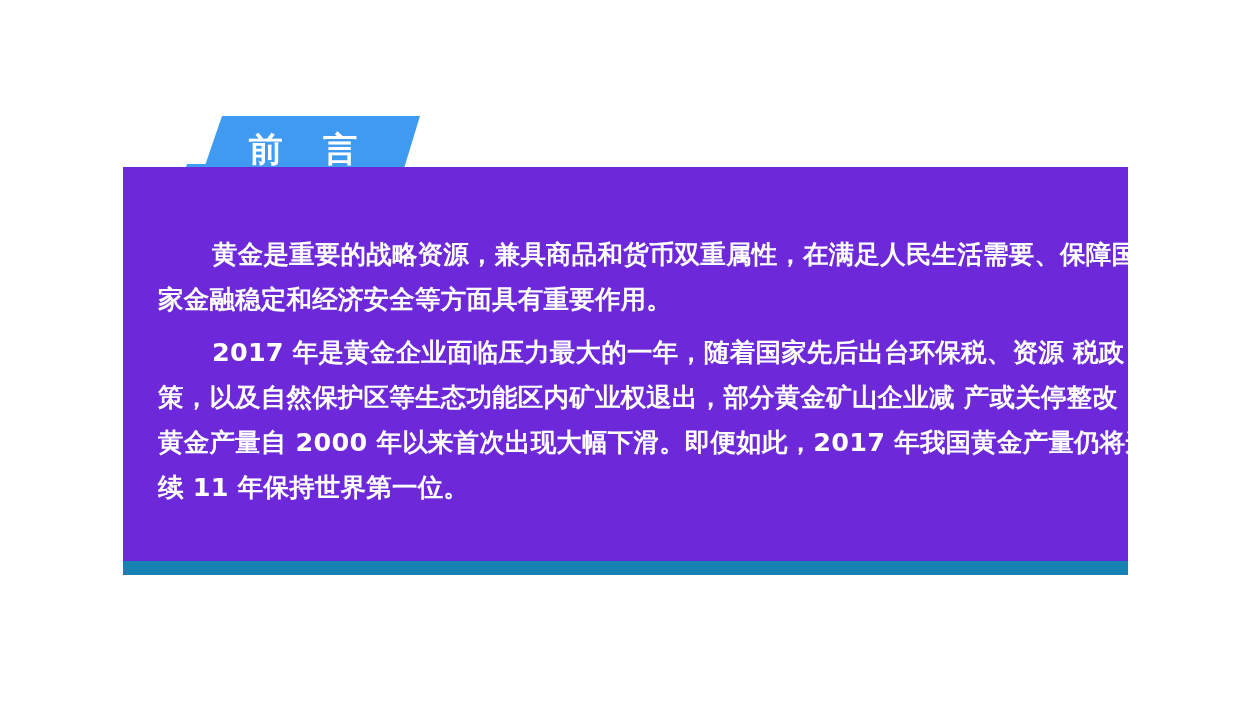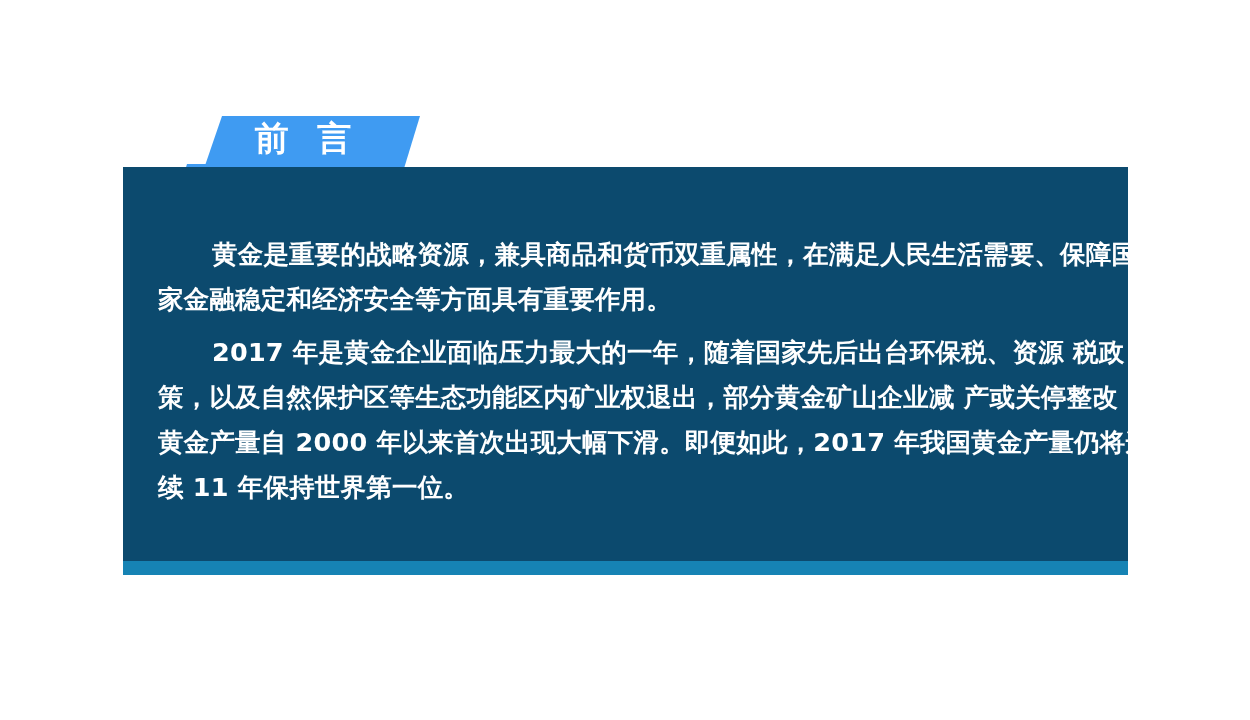--- a/index.html
+++ b/index.html
@@ -50,30 +50,30 @@
     width: 234px;
     height: 105px;
     background: #3f9bf2;
     -webkit-clip-path: polygon(36px 0, 234px 0, 202px 105px, 0 105px);
     clip-path: polygon(36px 0, 234px 0, 202px 105px, 0 105px);
   }
 
   .banner-cn {
     position: absolute;
     left: 0;
-    top: 3px;
+    top: 16px;
     width: 234px;
     text-align: center;
     color: #ffffff;
     font-size: 34px;
     font-weight: 700;
     letter-spacing: 10px;
     text-indent: 10px;
     line-height: 40px;
-    font-family: Liberation Serif, serif;
+    font-family: Liberation Mono, monospace;
     white-space: nowrap;
   }
 
   .banner-en {
     position: absolute;
     left: 0;
     top: 58px;
     width: 218px;
     text-align: center;
     color: #ffffff;
@@ -85,21 +85,21 @@
     white-space: nowrap;
   }
 
   
   #content-box {
     position: absolute;
     left: 123px;
     top: 167px;
     width: 1005px;
     height: 394px;
-    background: #0c4a6e;
+    background: #6d28d9;
     overflow: hidden;
   }
 
   #content-accent-bar {
     position: absolute;
     left: 123px;
     top: 561px;
     width: 1005px;
     height: 14px;
     background: #1683b4;

